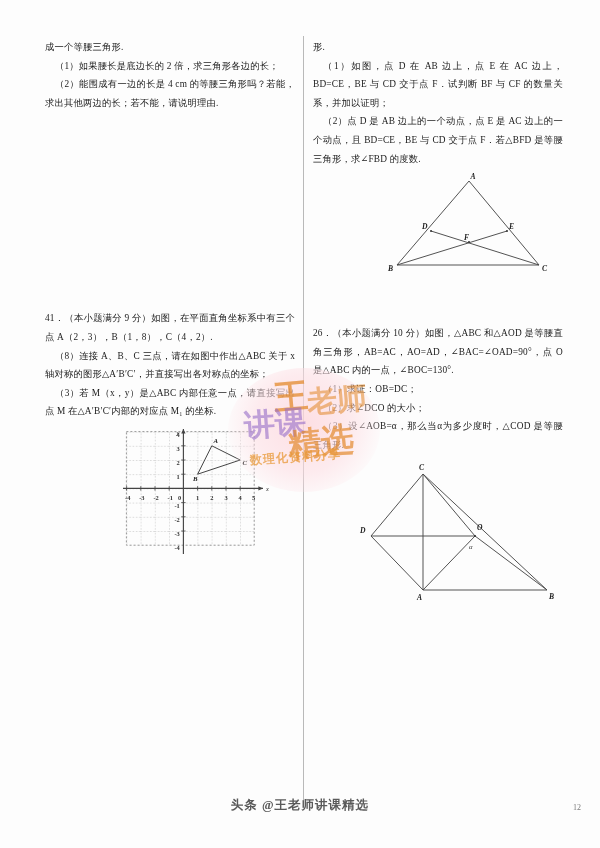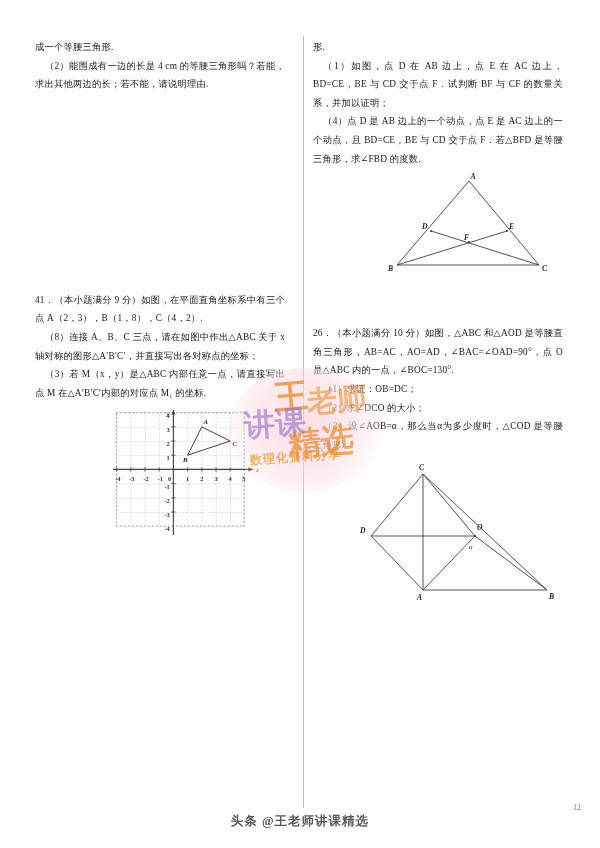--- a/index.html
+++ b/index.html
@@ -14,21 +14,21 @@
   .page{
     position:absolute;inset:0;
     width:600px;height:848px;
   }
   
   .col{
     position:absolute;
     top:38px;
     width:250px;
   }
-  .col-left{left:35px;}
+  .col-left{left:45px;}
   .col-right{left:313px;}
   .divider{
     position:absolute;
     left:303px;top:36px;
     width:1px;height:772px;
     background:#b9b9b9;
   }
   
   .p{
     font-size:9.3px;
@@ -80,21 +80,21 @@
   .wm-b{left:244px;top:403px;font-size:31px;color:rgba(150,108,200,.60);transform:rotate(-4deg);}
   .wm-c{left:288px;top:420px;font-size:33px;color:rgba(226,134,38,.68);transform:rotate(-6deg);}
   .wm-d{left:250px;top:449px;font-size:12px;color:rgba(232,150,48,.72);transform:rotate(-4deg);letter-spacing:1px;}
   .wm-e{
     left:307px;top:380px;font-size:30px;
     color:rgba(226,134,38,.55);transform:rotate(-5deg);
   }
   
   .footer{
     position:absolute;
-    left:0;right:0;bottom:18px;
+    left:0;right:0;bottom:34px;
     text-align:center;
   }
   .footer-brand{
     display:inline-block;
     font-family:"Liberation Serif","DejaVu Serif",serif;
     font-size:12.5px;
     font-weight:bold;
     color:#5a5a5a;
     letter-spacing:1px;
   }
@@ -110,20 +110,21 @@
 <body>
 
 <div class="page">
 
   <div class="divider"></div>
 
   <div class="col col-left">
 
     <div>
       <p class="p">成一个等腰三角形.</p>
+      <p class="p ind">（1）如果腰长是底边长的 2 倍，求三角形各边的长；</p>
       <p class="p ind">（2）能围成有一边的长是 4 cm 的等腰三角形吗？若能，求出其他两边的长；若不能，请说明理由.</p>
     </div>
 
     <div style="height:197px"></div>
 
     <div>
       <p class="p"><span>41．</span><span>（本小题满分 9 分）如图，在平面直角坐标系中有三个点 A（2，3），B（1，8），C（4，2）.</span></p>
       <p class="p ind">（8）连接 A、B、C 三点，请在如图中作出△ABC 关于 x 轴对称的图形△A′B′C′，并直接写出各对称点的坐标；</p>
       <p class="p ind">（3）若 M（x，y）是△ABC 内部任意一点，请直接写出点 M 在△A′B′C′内部的对应点 M₁ 的坐标.</p>
     </div>
@@ -192,21 +193,21 @@
 
     <div style="height:104px"></div>
 
   </div>
 
   <div class="col col-right">
 
     <div>
       <p class="p">形.</p>
       <p class="p ind">（1）如图，点 D 在 AB 边上，点 E 在 AC 边上，BD=CE，BE 与 CD 交于点 F．试判断 BF 与 CF 的数量关系，并加以证明；</p>
-      <p class="p ind">（4）点 D 是 AB 边上的一个动点，点 E 是 AC 边上的一个动点，且 BD=CE，BE 与 CD 交于点 F．若△BFD 是等腰三角形，求∠FBD 的度数.</p>
+      <p class="p ind">（2）点 D 是 AB 边上的一个动点，点 E 是 AC 边上的一个动点，且 BD=CE，BE 与 CD 交于点 F．若△BFD 是等腰三角形，求∠FBD 的度数.</p>
     </div>
 
     <div class="fig" style="margin-top:4px;margin-left:72px">
       <svg width="172" height="108" viewBox="0 0 172 108">
         <g stroke="#4a4a4a" stroke-width="0.95" fill="none">
 
           <polygon points="84,9 12,93 154,93"></polygon>
 
           <line x1="12" y1="93" x2="122" y2="59"></line>
           <line x1="154" y1="93" x2="46" y2="59"></line>

